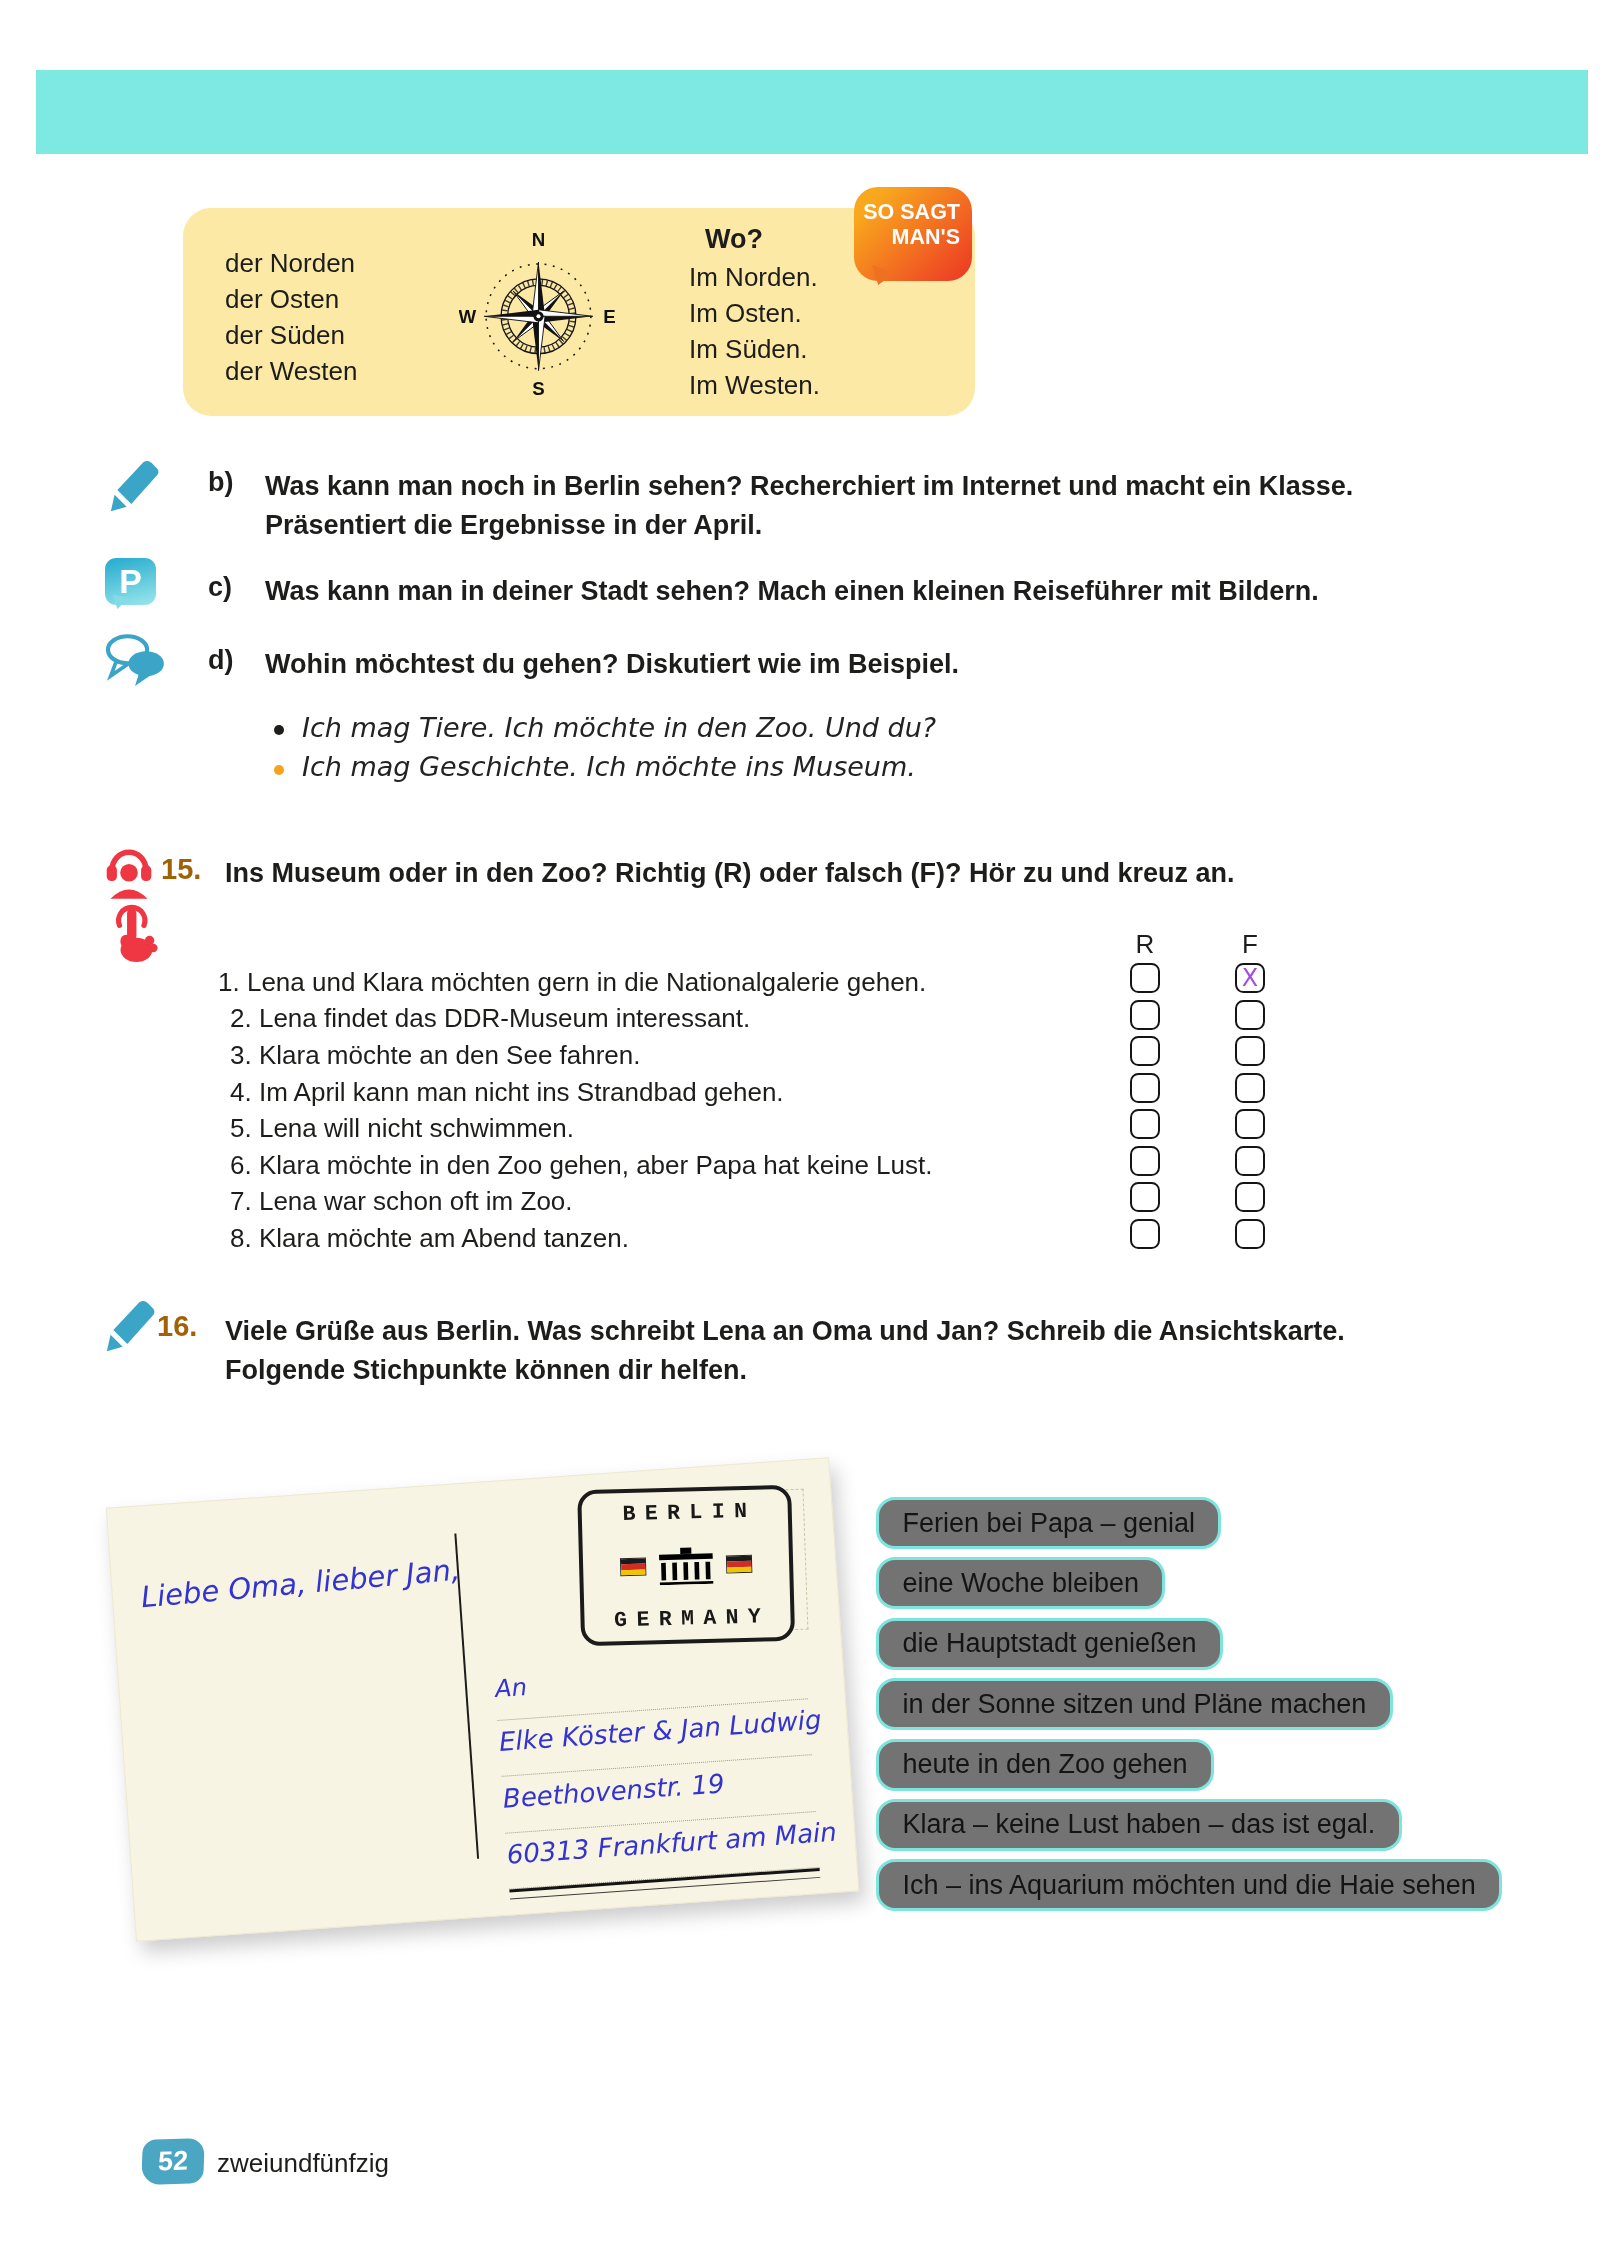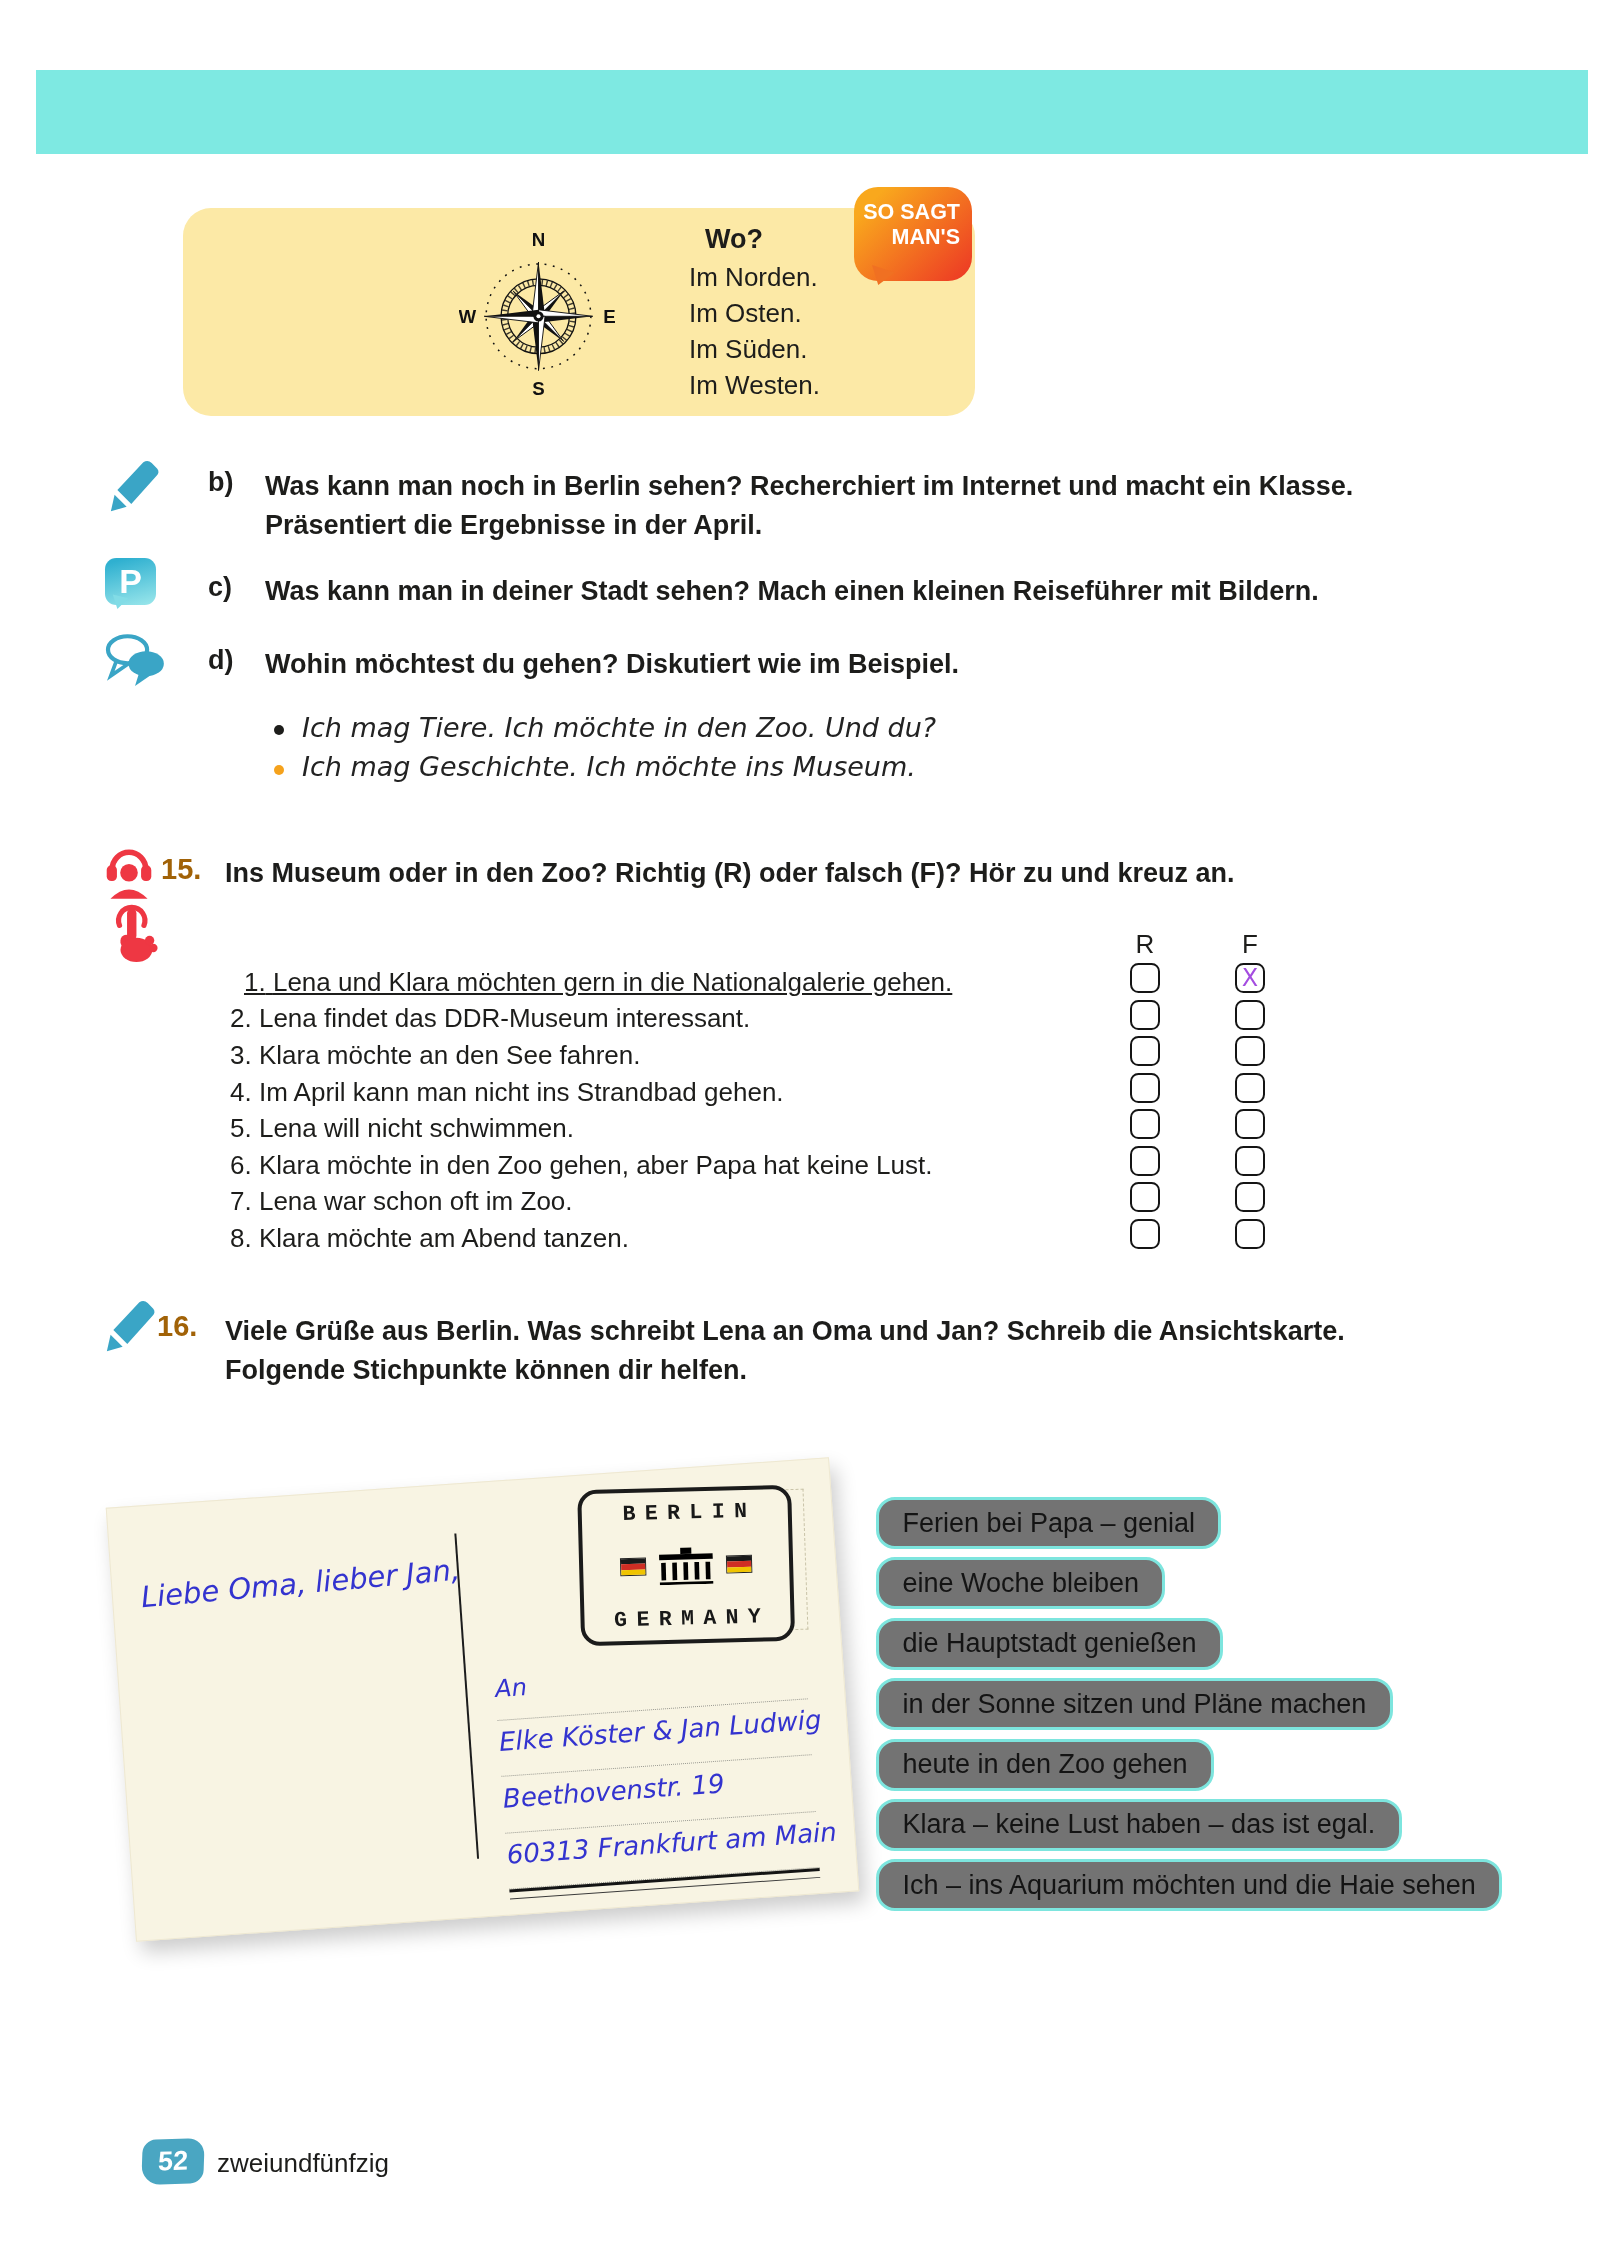--- a/index.html
+++ b/index.html
@@ -84,20 +84,26 @@
             border:8.4px solid transparent;border-top:13px solid #82dce6;transform:rotate(14deg);}
 </style>
 </head>
 <body>
 
 <div class="page">
 
   <div class="topband"></div>
 
   <section class="infobox">
+    <div class="noun-list">
+      <div>der Norden</div>
+      <div>der Osten</div>
+      <div>der Süden</div>
+      <div>der Westen</div>
+    </div>
 
     <svg class="compass" width="159" height="169" viewBox="0 0 170 180">
       <text class="ct" x="85" y="18" text-anchor="middle">N</text>
       <text class="ct" x="85" y="177" text-anchor="middle">S</text>
       <text class="ct" x="9" y="100" text-anchor="middle">W</text>
       <text class="ct" x="161" y="100" text-anchor="middle">E</text>
       <g transform="translate(85,93)">
         <circle r="56" fill="none" stroke="#111" stroke-width="1.6" stroke-dasharray="2 7"></circle>
         <circle r="40" fill="none" stroke="#111" stroke-width="1.4"></circle>
         <circle r="33" fill="none" stroke="#111" stroke-width="1.4"></circle>
@@ -193,21 +199,21 @@
     <ellipse cx="27" cy="52" rx="17" ry="13" fill="#ee3743"></ellipse>
     <circle cx="41" cy="42" r="5" fill="#ee3743"></circle>
     <circle cx="45" cy="50" r="4.5" fill="#ee3743"></circle>
   </svg>
   <div class="ex-number" style="left:161px;top:853px;">15.</div>
   <div class="task-text" style="left:225px;top:854px;">Ins Museum oder in den Zoo? Richtig (R) oder falsch (F)? Hör zu und kreuz an.</div>
 
   <div class="colhead" style="left:1130px;top:929px;">R</div>
   <div class="colhead" style="left:1235px;top:929px;">F</div>
 
-  <div class="item-row" style="left:244px;top:967px;text-decoration:underline;"><span>1.</span> <span>Lena und Klara möchten gern in die Nationalgalerie gehen.</span></div>
+  <div class="item-row" style="left:218px;top:967px;"><span>1.</span> <span>Lena und Klara möchten gern in die Nationalgalerie gehen.</span></div>
   <div class="item-row" style="left:230px;top:1003px;"><span>2.</span> <span>Lena findet das DDR-Museum interessant.</span></div>
   <div class="item-row" style="left:230px;top:1040px;"><span>3.</span> <span>Klara möchte an den See fahren.</span></div>
   <div class="item-row" style="left:230px;top:1077px;"><span>4.</span> <span>Im April kann man nicht ins Strandbad gehen.</span></div>
   <div class="item-row" style="left:230px;top:1113px;"><span>5.</span> <span>Lena will nicht schwimmen.</span></div>
   <div class="item-row" style="left:230px;top:1150px;"><span>6.</span> <span>Klara möchte in den Zoo gehen, aber Papa hat keine Lust.</span></div>
   <div class="item-row" style="left:230px;top:1186px;"><span>7.</span> <span>Lena war schon oft im Zoo.</span></div>
   <div class="item-row" style="left:230px;top:1223px;"><span>8.</span> <span>Klara möchte am Abend tanzen.</span></div>
 
   <div class="cb" style="left:1130px;top:963px;">
       <span class="mark"></span>

